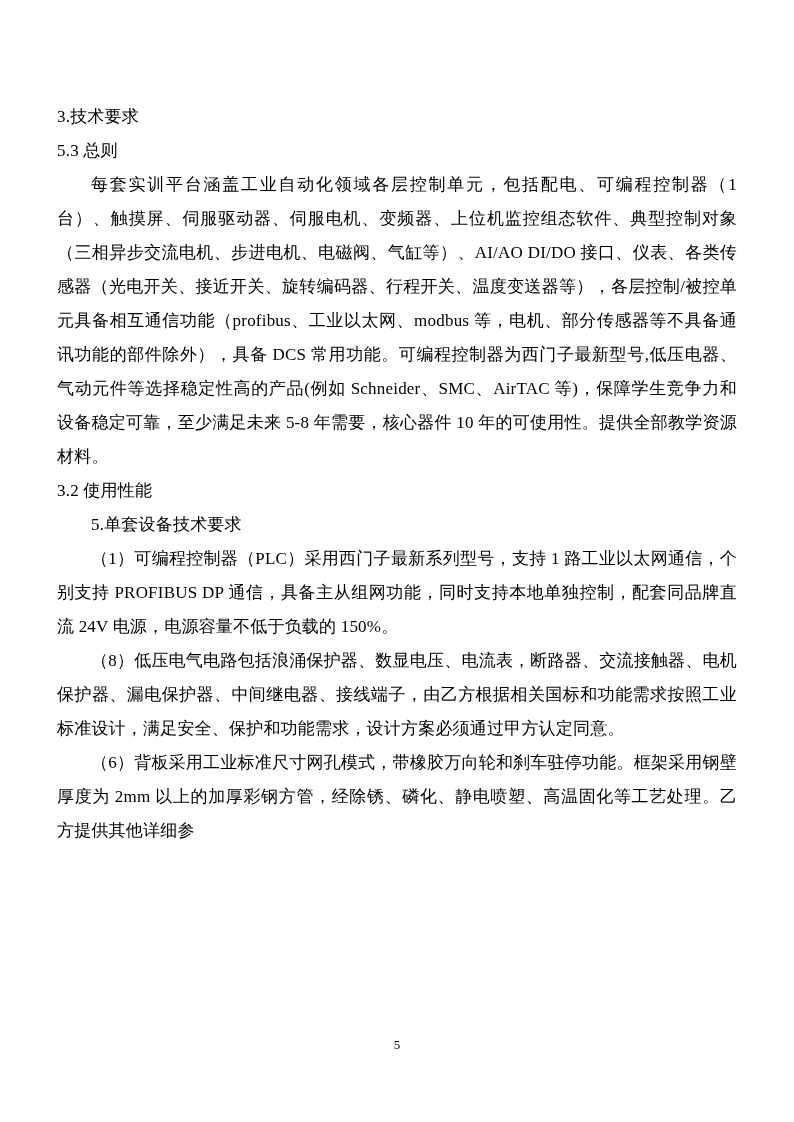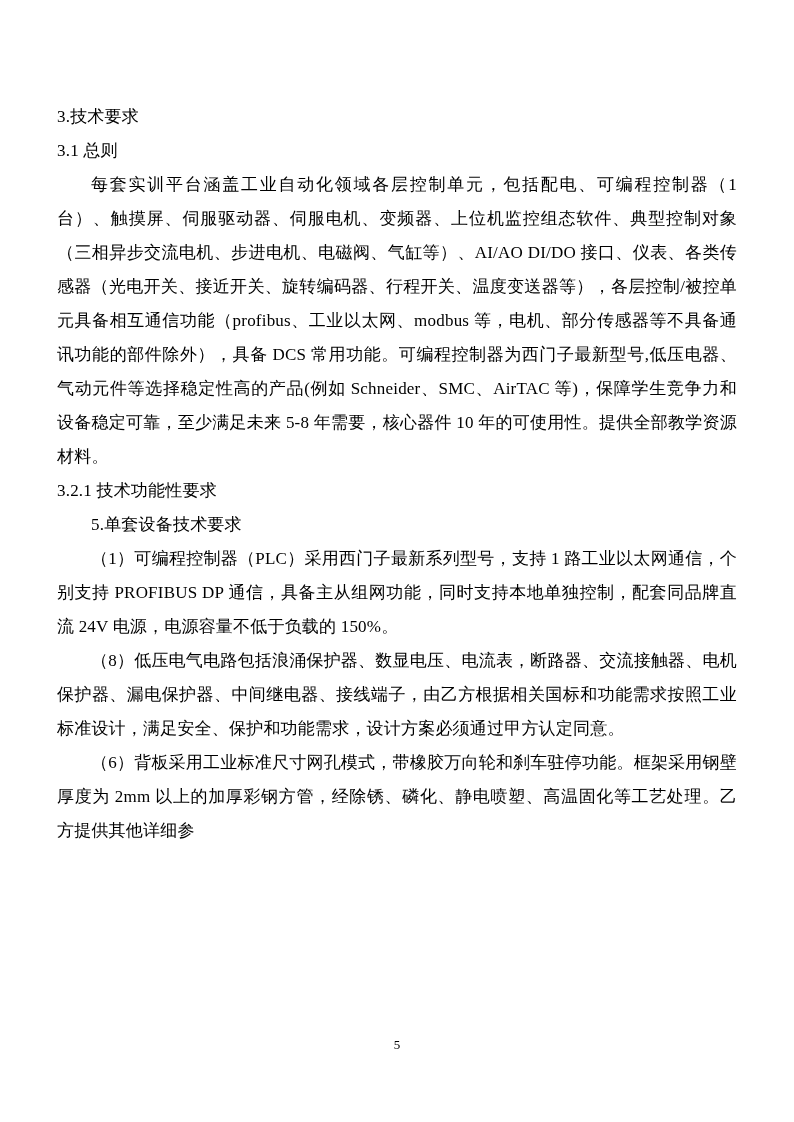--- a/index.html
+++ b/index.html
@@ -48,26 +48,26 @@
     font-family: "Liberation Serif", "DejaVu Serif", serif;
     color: #000000;
   }
 </style>
 </head>
 <body>
 
 <div class="page">
   <h3 class="doc-block heading">3.技术要求</h3>
 
-  <h3 class="doc-block heading">3.1 总则</h3>
+  <h3 class="doc-block heading">5.3 总则</h3>
 
   <p class="doc-block paragraph">每套实训平台涵盖工业自动化领域各层控制单元，包括配电、可编程控制器（1 台）、触摸屏、伺服驱动器、伺服电机、变频器、上位机监控组态软件、典型控制对象（三相异步交流电机、步进电机、电磁阀、气缸等）、AI/AO DI/DO 接口、仪表、各类传感器（光电开关、接近开关、旋转编码器、行程开关、温度变送器等），各层控制/被控单元具备相互通信功能（profibus、工业以太网、modbus 等，电机、部分传感器等不具备通讯功能的部件除外），具备 DCS 常用功能。可编程控制器为西门子最新型号,低压电器、气动元件等选择稳定性高的产品(例如 Schneider、SMC、AirTAC 等)，保障学生竞争力和设备稳定可靠，至少满足未来 5-8 年需要，核心器件 10 年的可使用性。提供全部教学资源材料。</p>
 
+  <h3 class="doc-block heading">3.2 使用性能</h3>
 
-  <h3 class="doc-block heading">3.2.1 技术功能性要求</h3>
 
   <h4 class="doc-block subheading">5.单套设备技术要求</h4>
 
   <p class="doc-block paragraph">（1）可编程控制器（PLC）采用西门子最新系列型号，支持 1 路工业以太网通信，个别支持 PROFIBUS DP 通信，具备主从组网功能，同时支持本地单独控制，配套同品牌直流 24V 电源，电源容量不低于负载的 150%。</p>
 
 
   <p class="doc-block paragraph">（8）低压电气电路包括浪涌保护器、数显电压、电流表，断路器、交流接触器、电机保护器、漏电保护器、中间继电器、接线端子，由乙方根据相关国标和功能需求按照工业标准设计，满足安全、保护和功能需求，设计方案必须通过甲方认定同意。</p>
 
 
 

